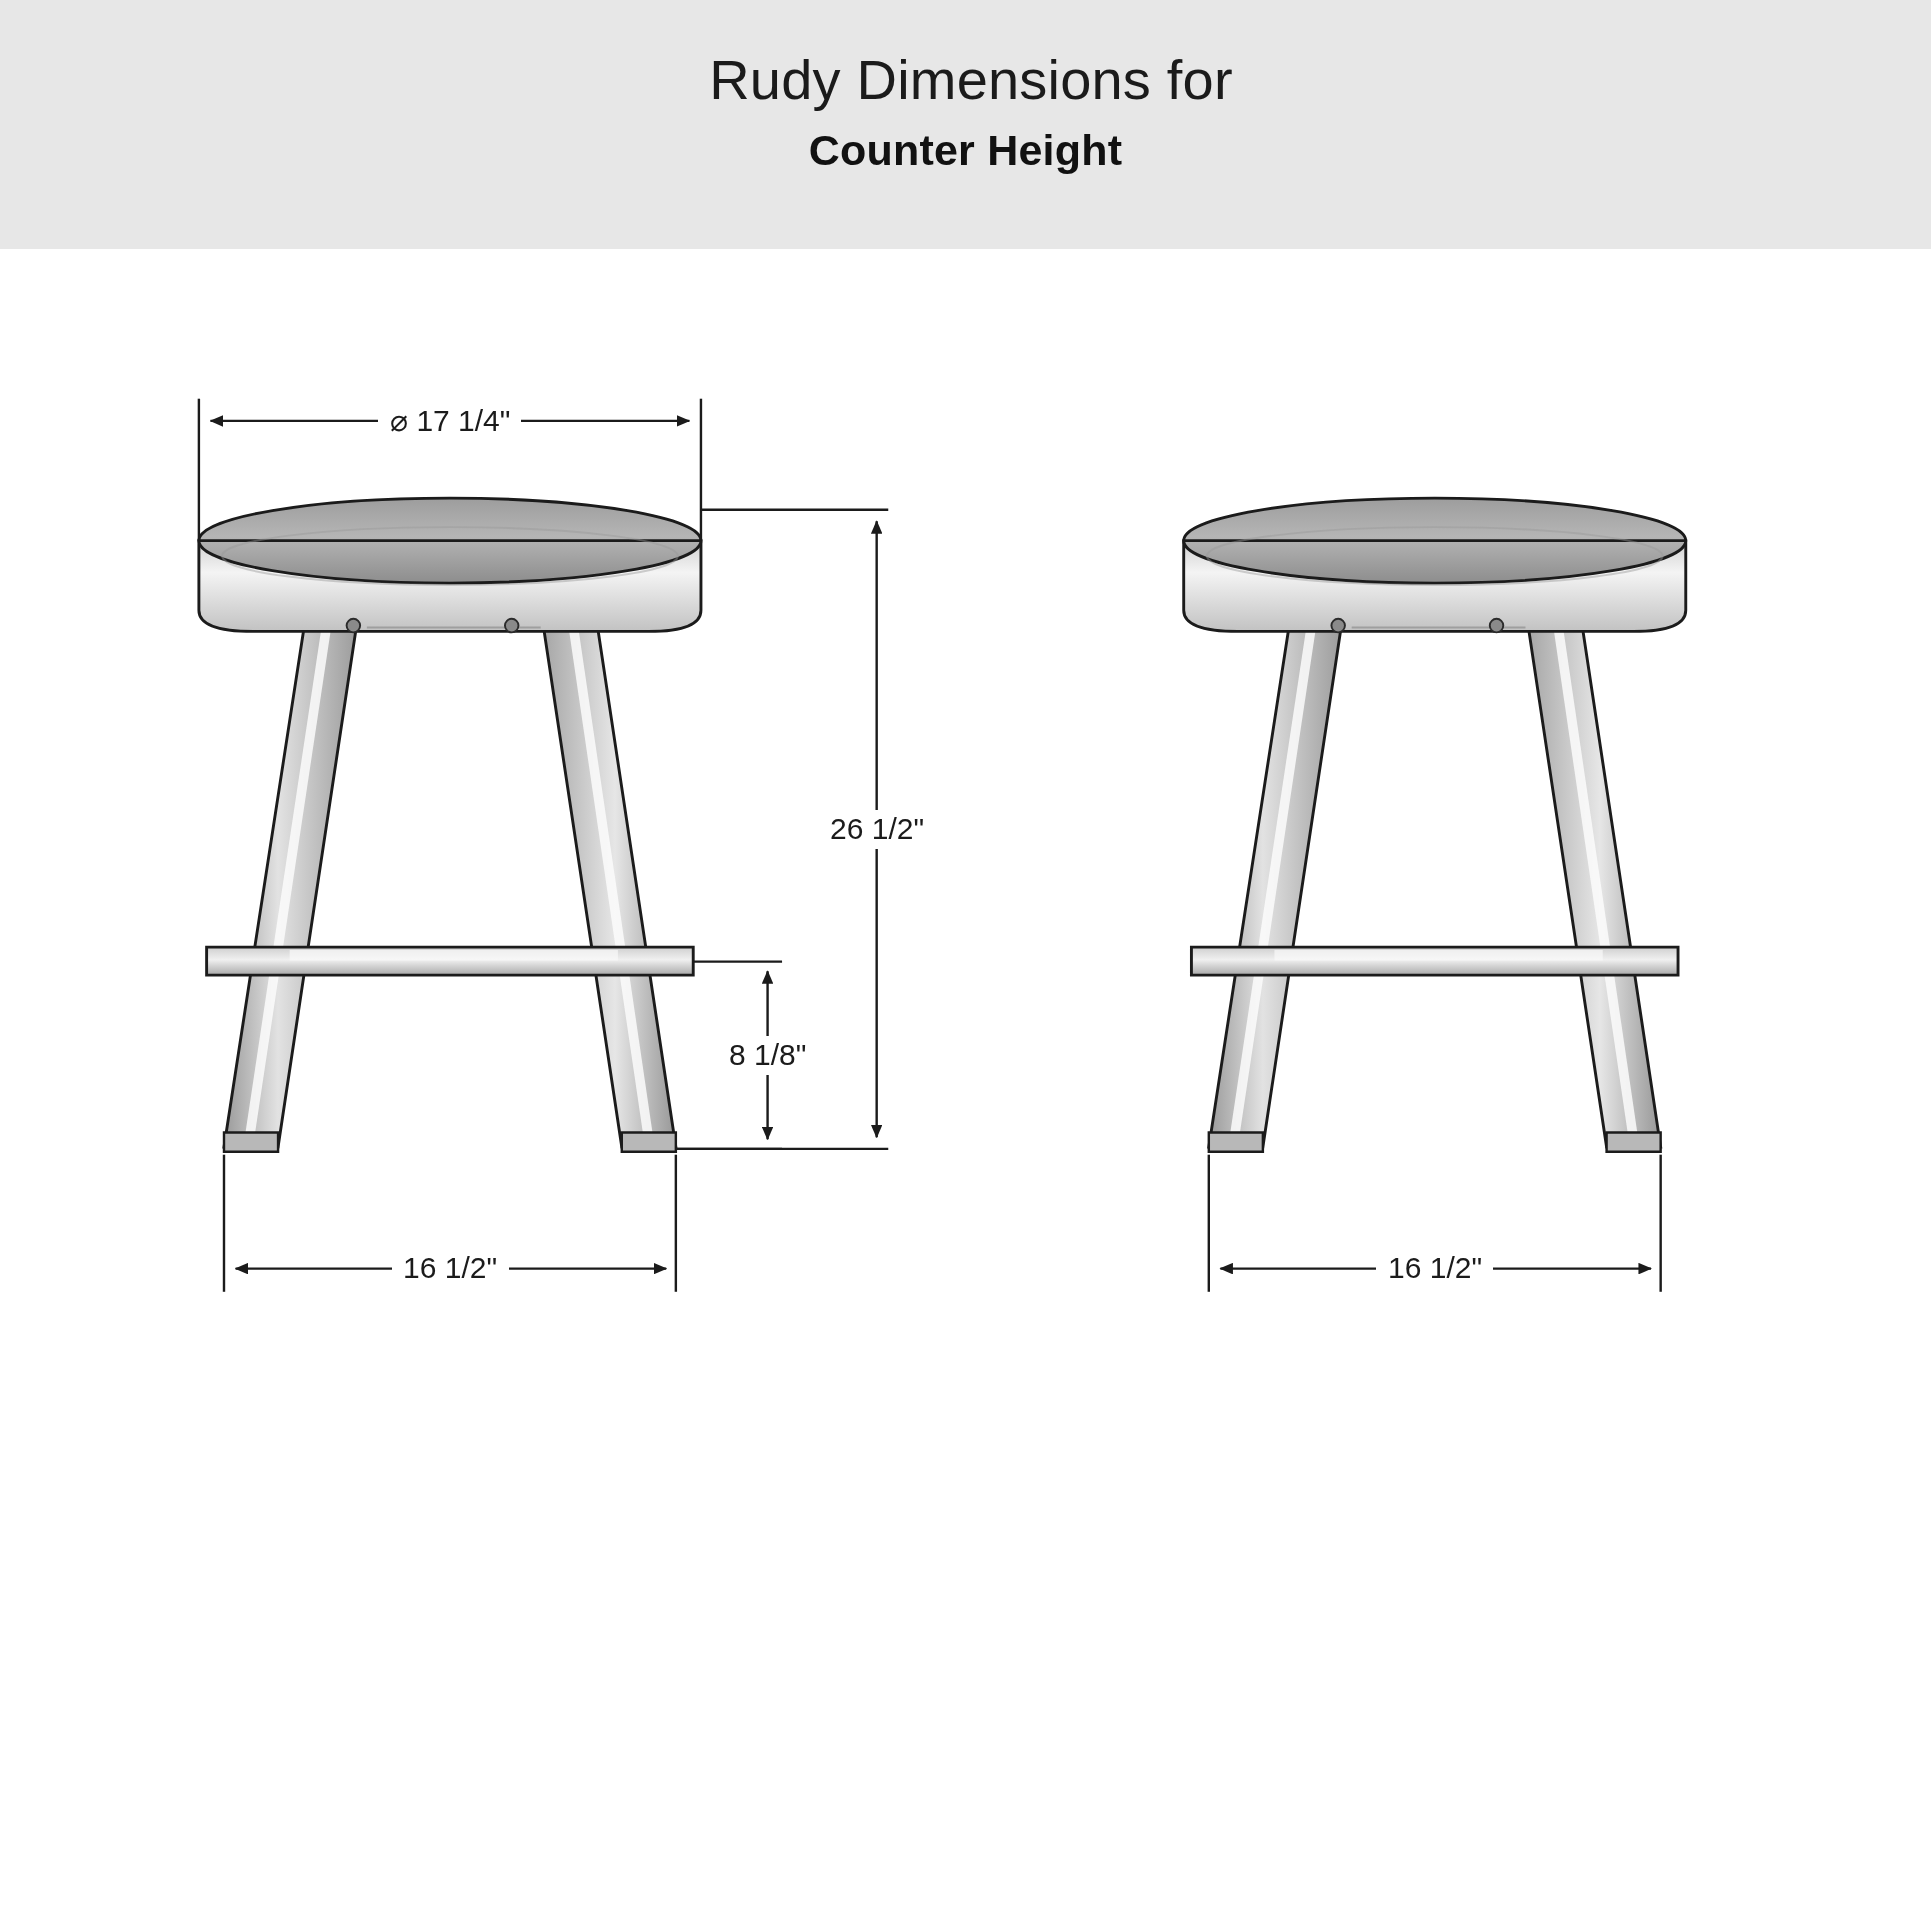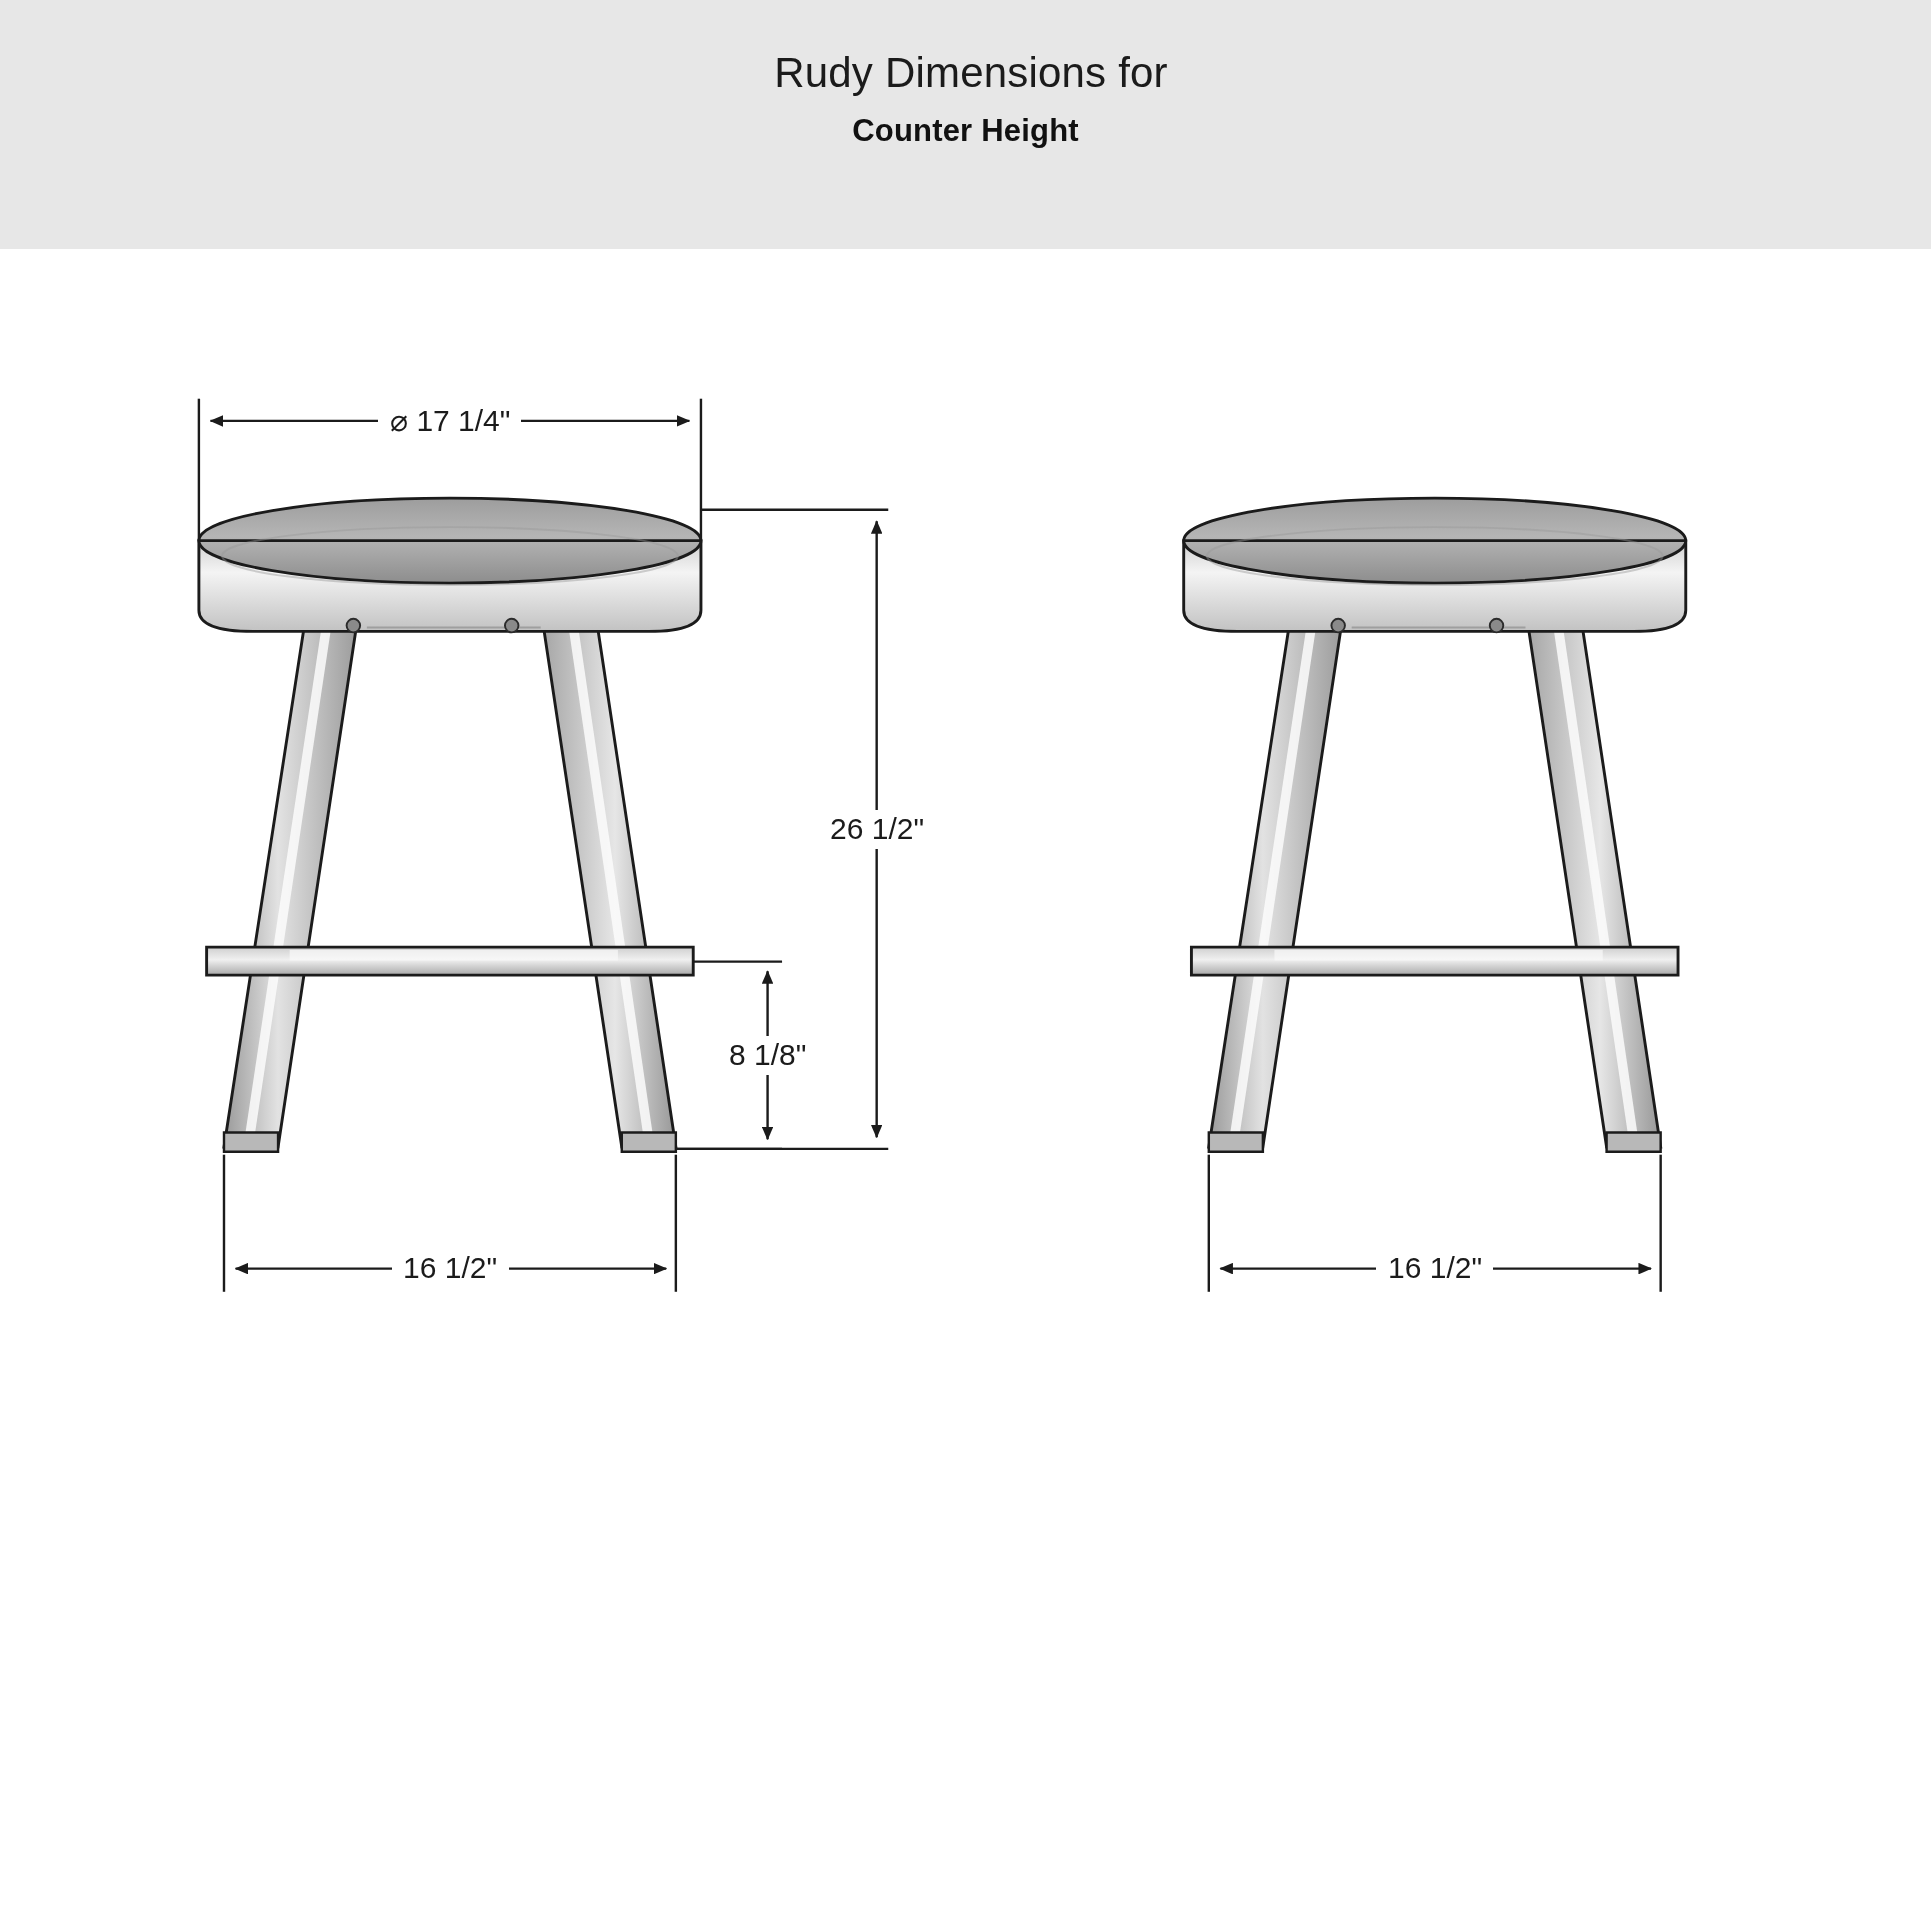--- a/index.html
+++ b/index.html
@@ -27,28 +27,28 @@
   }
   #title-block {
     position: absolute;
     left: 0;
     top: 52px;
     width: 1931px;
     text-align: center;
     line-height: 1.0;
   }
   #title-line1 {
-    font-size: 42px;
+    font-size: 56px;
     color: #1b1b1b;
     font-weight: 400;
     letter-spacing: 0.2px;
     padding-left: 11px;
   }
   #title-line2 {
-    font-size: 31px;
+    font-size: 43px;
     color: #111111;
     font-weight: 700;
     margin-top: 21px;
     letter-spacing: 0.2px;
   }
   
   #drawing {
     position: absolute;
     left: 0;
     top: 249px;

